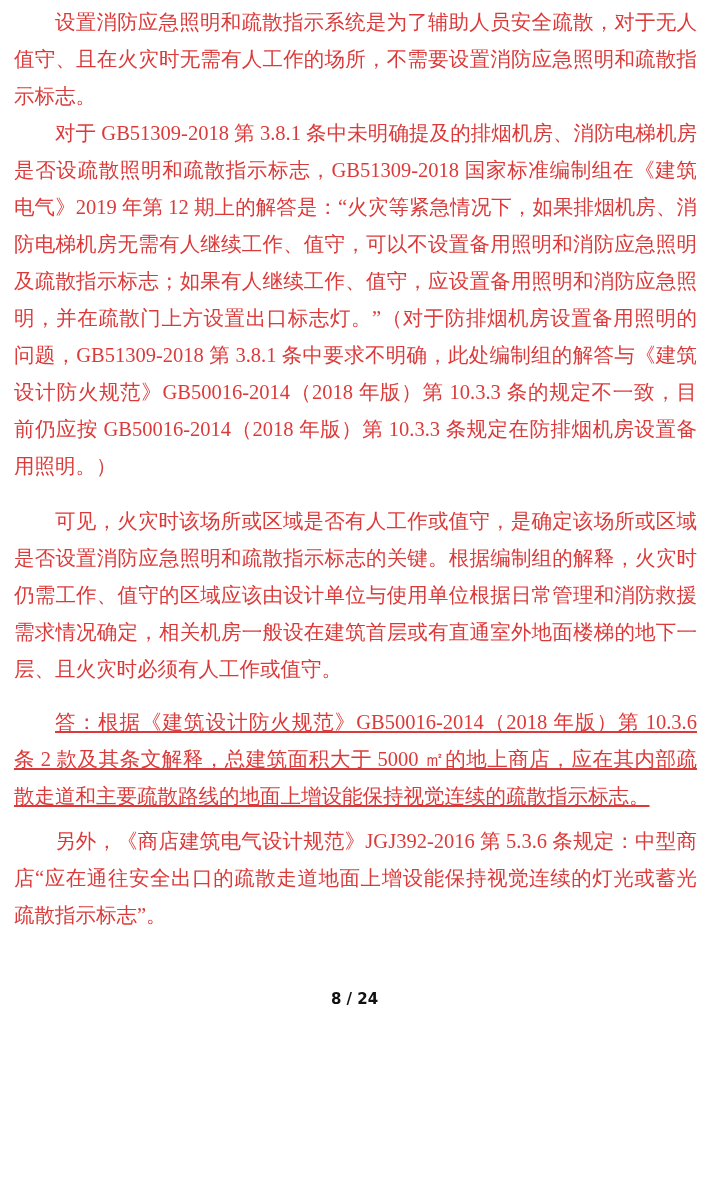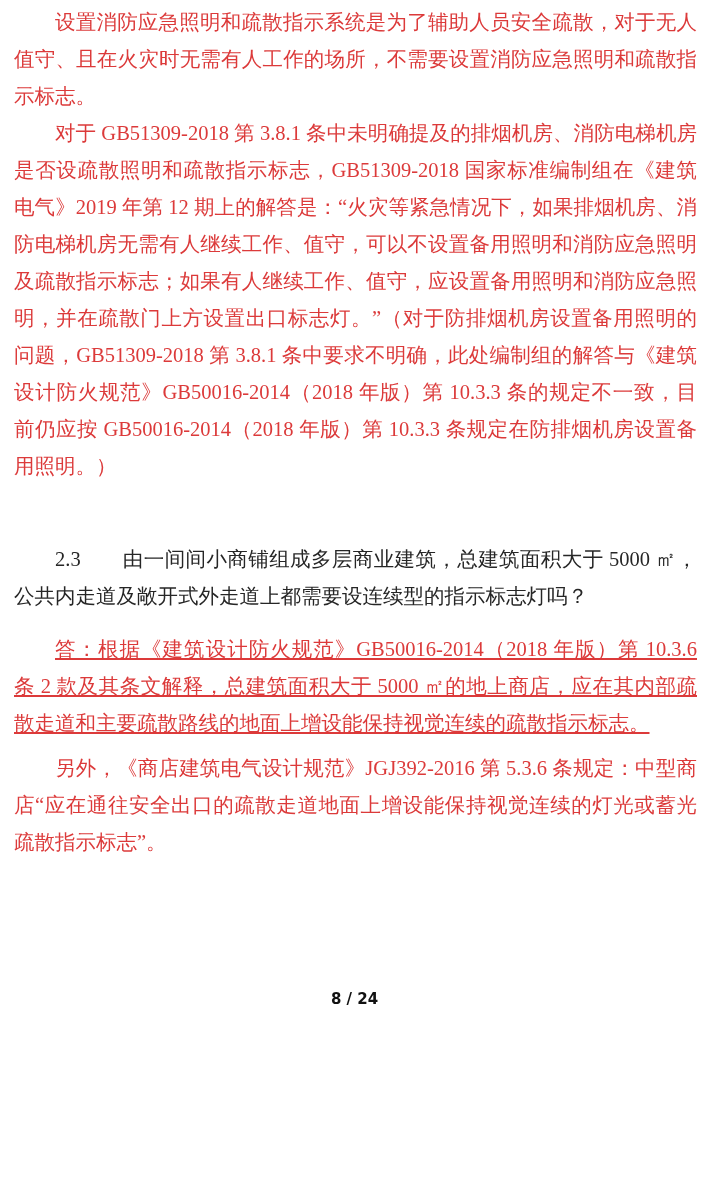--- a/index.html
+++ b/index.html
@@ -95,21 +95,21 @@
   .fill-blue{fill:var(--logo-blue);}
 </style>
 </head>
 <body>
 
 <div class="page">
 
   <div class="content">
     <p class="para red">设置消防应急照明和疏散指示系统是为了辅助人员安全疏散，对于无人值守、且在火灾时无需有人工作的场所，不需要设置消防应急照明和疏散指示标志。</p>
     <p class="para red">对于 GB51309-2018 第 3.8.1 条中未明确提及的排烟机房、消防电梯机房是否设疏散照明和疏散指示标志，GB51309-2018 国家标准编制组在《建筑电气》2019 年第 12 期上的解答是：“火灾等紧急情况下，如果排烟机房、消防电梯机房无需有人继续工作、值守，可以不设置备用照明和消防应急照明及疏散指示标志；如果有人继续工作、值守，应设置备用照明和消防应急照明，并在疏散门上方设置出口标志灯。”（对于防排烟机房设置备用照明的问题，GB51309-2018 第 3.8.1 条中要求不明确，此处编制组的解答与《建筑设计防火规范》GB50016-2014（2018 年版）第 10.3.3 条的规定不一致，目前仍应按 GB50016-2014（2018 年版）第 10.3.3 条规定在防排烟机房设置备用照明。）</p>
-    <p class="para black mt-question">2.3　　由一间间小商铺组成多层商业建筑，总建筑面积大于 5000 ㎡，公共内走道及敞开式外走道上都需要设连续型的指示标志灯吗？</p>
+    <p class="para red mt-conclusion">可见，火灾时该场所或区域是否有人工作或值守，是确定该场所或区域是否设置消防应急照明和疏散指示标志的关键。根据编制组的解释，火灾时仍需工作、值守的区域应该由设计单位与使用单位根据日常管理和消防救援需求情况确定，相关机房一般设在建筑首层或有直通室外地面楼梯的地下一层、且火灾时必须有人工作或值守。</p>
     <p class="para red mt-answer1">答：根据《建筑设计防火规范》GB50016-2014（2018 年版）第 10.3.6 条 2 款及其条文解释，总建筑面积大于 5000 ㎡的地上商店，应在其内部疏散走道和主要疏散路线的地面上增设能保持视觉连续的疏散指示标志。</p>
     <p class="para red mt-answer2">另外，《商店建筑电气设计规范》JGJ392-2016 第 5.3.6 条规定：中型商店“应在通往安全出口的疏散走道地面上增设能保持视觉连续的灯光或蓄光疏散指示标志”。</p>
   </div>
 
   <div class="watermark-row">
     <span class="wechat-wrap">
       <svg width="36" height="32" viewBox="0 0 36 32" aria-hidden="true">
         <g fill="none" class="stroke-gray" stroke-width="1.6" stroke-linecap="round" stroke-linejoin="round">
           <ellipse cx="13.5" cy="12" rx="11" ry="9.5"></ellipse>
           <path d="M8.5,20.3 L7,26 L13,22"></path>

